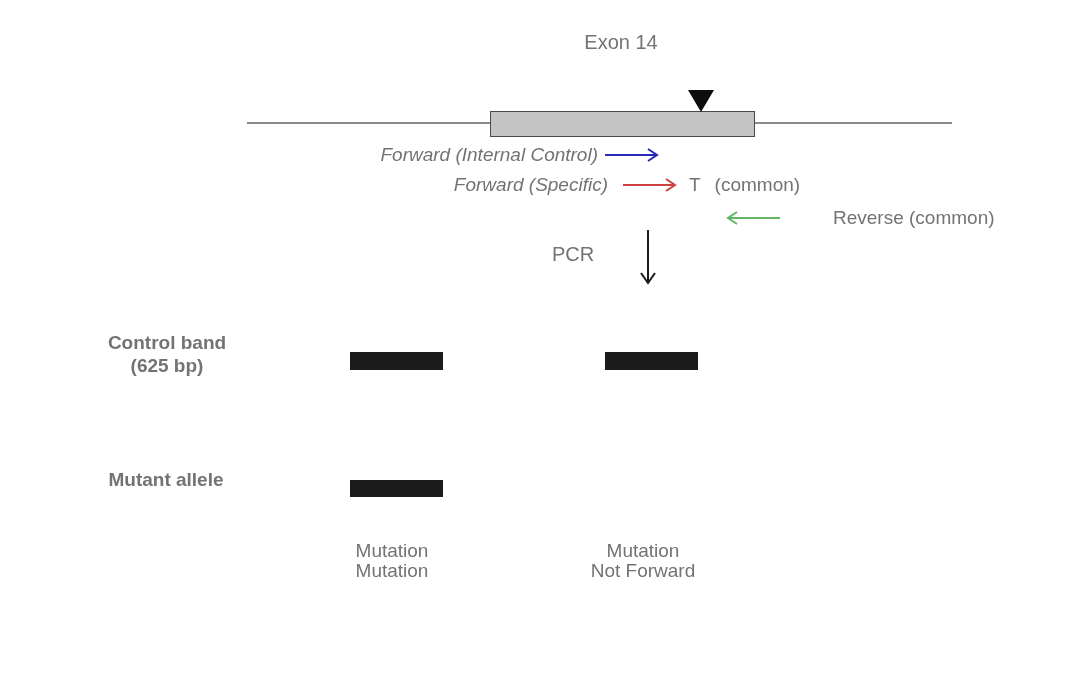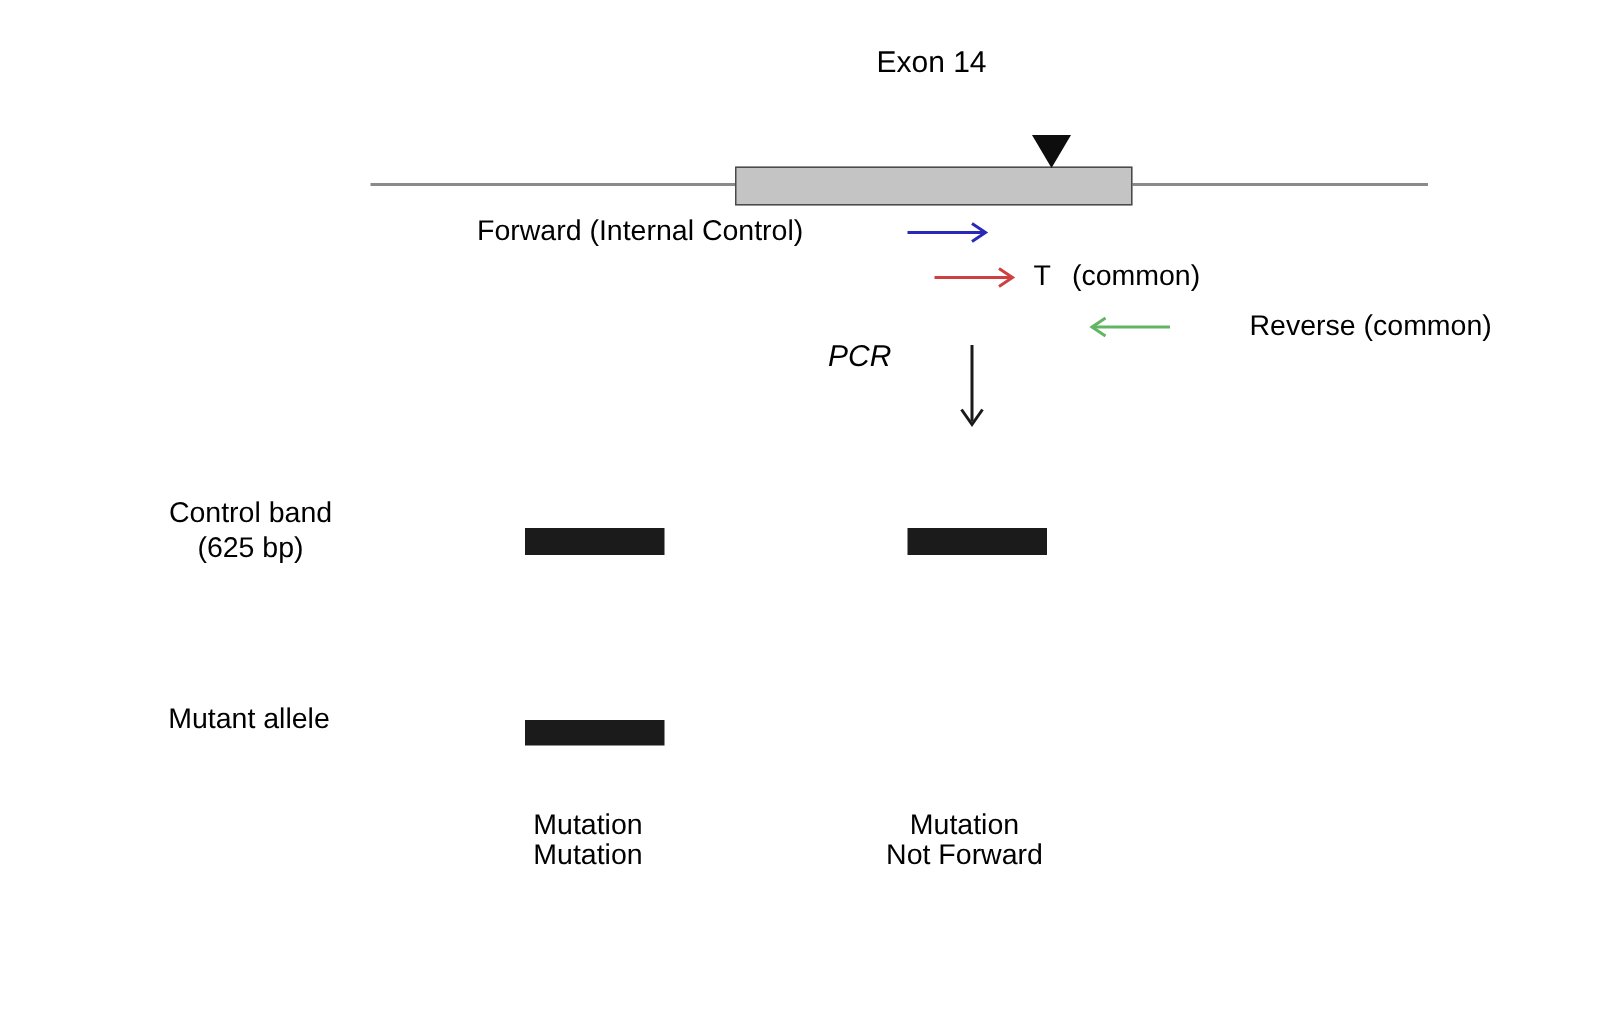--- a/index.html
+++ b/index.html
@@ -12,25 +12,25 @@
     position: relative;
     width: 1080px;
     height: 675px;
     background: #ffffff;
     overflow: hidden;
     color: #111111;
   }
   .abs { position: absolute; }
   .label {
     font-size: 19px;
-    color: #000000;
+    color: #737373;
     white-space: nowrap;
   }
   .center { text-align: center; }
-  .right { text-align: left; }
+  .right { text-align: right; font-style: italic; }
 
   
   .exon-title { left: 521px; top: 31px; width: 200px; font-size: 20px; }
   .genome-line {
     left: 247px; top: 122px; width: 705px; height: 2px;
     background: var(--c-genome-line, #8a8a8a);
   }
   .exon-box {
     left: 490px; top: 111px; width: 263px; height: 24px;
     background: var(--c-exon-fill, #c4c4c4);
@@ -43,25 +43,25 @@
   .row-ic-label   { left: 318px; top: 144px; width: 280px; }
   .row-sp-label   { left: 328px; top: 174px; width: 280px; }
   .row-mutant     { left: 689px; top: 174px; display: flex; gap: 14px; }
   .row-rev-label  { left: 789px; top: 207px; margin-left: 44px; }
 
   .arrow-blue  { left: 602px; top: 146px; }
   .arrow-red   { left: 620px; top: 176px; }
   .arrow-green { left: 721px; top: 209px; }
 
   
-  .pcr-label  { left: 552px; top: 227px; width: 60px; font-size: 20px; font-style: italic; }
+  .pcr-label  { left: 552px; top: 243px; width: 60px; font-size: 20px; }
   .pcr-arrow  { left: 638px; top: 227px; }
 
   
-  .gel-row-label { width: 210px; line-height: 23px; }
+  .gel-row-label { width: 210px; line-height: 23px; font-weight: bold; }
   .ctrl-label    { left: 62px; top: 331px; }
   .mut-label     { left: 61px; top: 468px; }
 
   .band {
     background: var(--c-band, #1b1b1b);
     height: 18px; width: 93px;
   }
   .band-ctrl-1 { left: 350px; top: 352px; }
   .band-ctrl-2 { left: 605px; top: 352px; }
   .band-mut-1  { left: 350px; top: 480px; height: 17px; }
@@ -85,20 +85,21 @@
   <svg class="abs mutation-marker" width="28" height="24" viewBox="0 0 28 24">
     <polygon points="1,1 27,1 14,23" style="fill: var(--c-marker, #0d0d0d);"></polygon>
   </svg>
 
   <div class="abs label right row-ic-label">Forward (Internal Control)</div>
   <svg class="abs arrow-blue" width="62" height="18" viewBox="0 0 62 18">
     <line x1="3" y1="9" x2="54" y2="9" style="stroke: var(--c-blue, #2a28b8); stroke-width: 2;"></line>
     <polyline points="46,3 55,9 46,15" style="fill: none; stroke: var(--c-blue, #2a28b8); stroke-width: 2;"></polyline>
   </svg>
 
+  <div class="abs label right row-sp-label">Forward (Specific)</div>
   <svg class="abs arrow-red" width="62" height="18" viewBox="0 0 62 18">
     <line x1="3" y1="9" x2="54" y2="9" style="stroke: var(--c-red, #cf4040); stroke-width: 2;"></line>
     <polyline points="46,3 55,9 46,15" style="fill: none; stroke: var(--c-red, #cf4040); stroke-width: 2;"></polyline>
   </svg>
   <div class="abs label row-mutant">
     <span>T</span>
     <span>(common)</span>
   </div>
 
   <svg class="abs arrow-green" width="62" height="18" viewBox="0 0 62 18">

